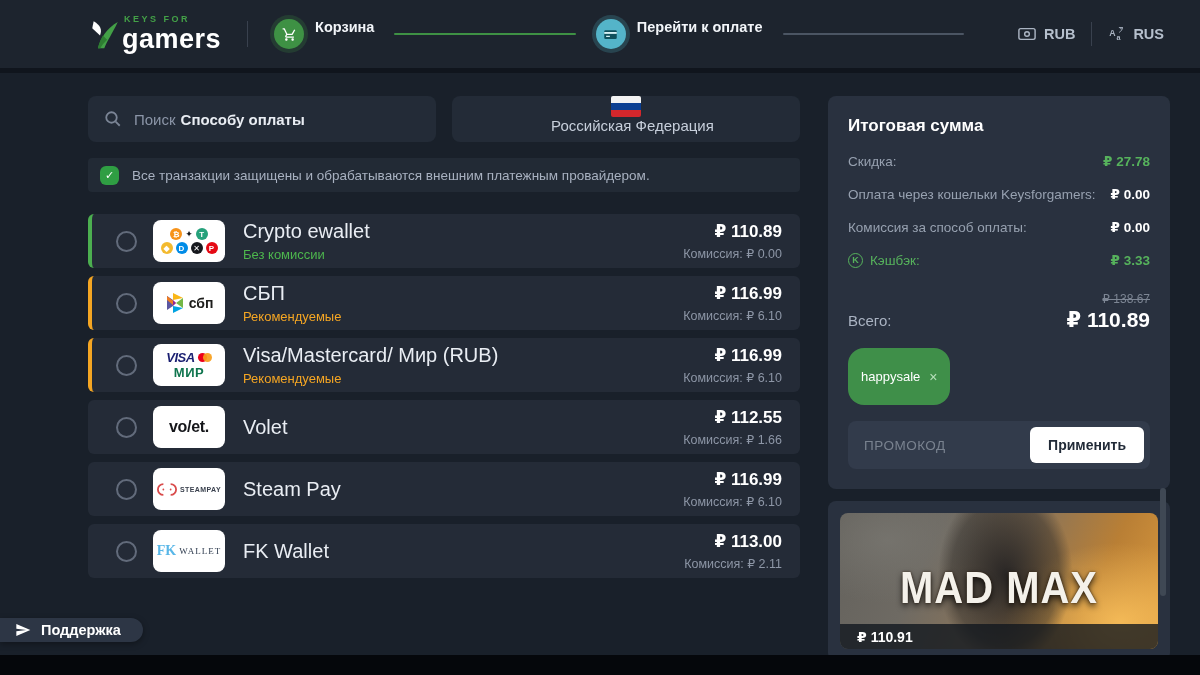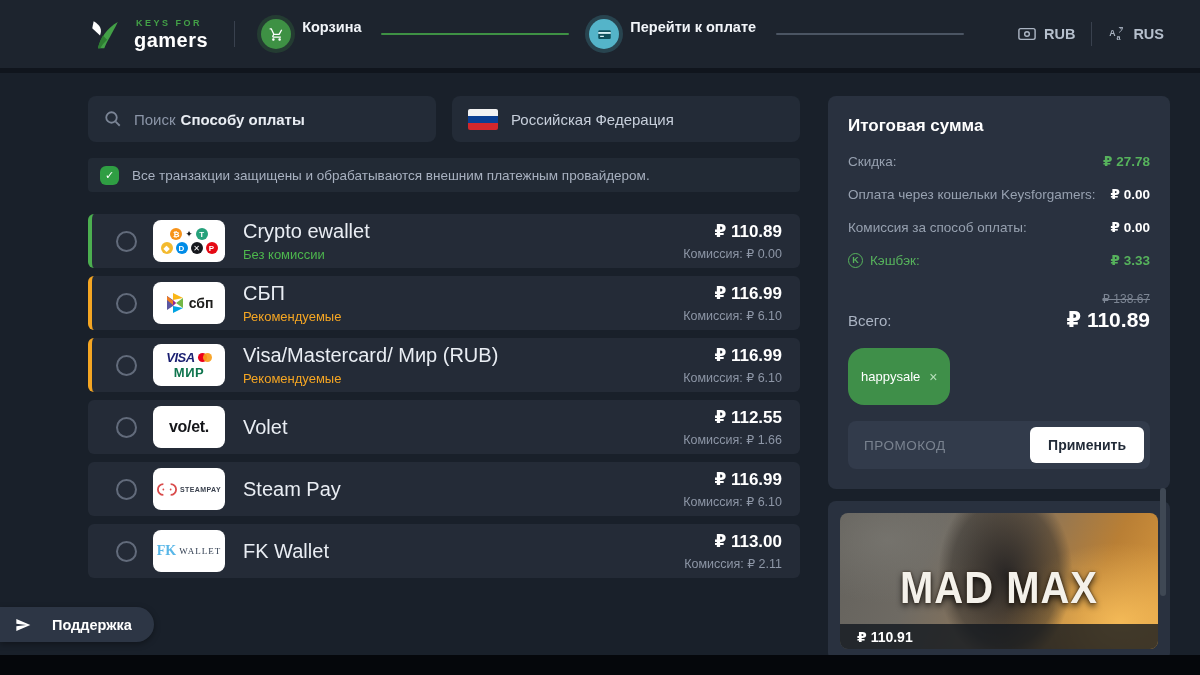--- a/index.html
+++ b/index.html
@@ -2,24 +2,24 @@
 <html><head>
 <meta charset="utf-8">
 <style>
   * { margin:0; padding:0; box-sizing:border-box; }
   html,body { width:1200px; height:675px; overflow:hidden; }
   body { font-family:"Liberation Sans","DejaVu Sans",sans-serif; background:#19202a; color:#e9edf3; position:relative; }
 
   
   .navbar { height:68px; background:#1d242e; display:flex; align-items:center; padding:0 20px 0 88px; position:relative; z-index:5; }
   .nav-under { height:5px; background:#10151d; }
-  .brand { display:flex; align-items:center; gap:12px; cursor:pointer; }
+  .brand { display:flex; align-items:center; gap:0; cursor:pointer; }
   .brand-txt { display:flex; flex-direction:column; line-height:1; }
   .brand-keysfor { font-size:9px; font-weight:bold; letter-spacing:2.5px; color:#43a047; margin-bottom:2px; margin-left:2px; }
-  .brand-gamers { font-size:20px; font-weight:bold; color:#fff; letter-spacing:.5px; }
+  .brand-gamers { font-size:27px; font-weight:bold; color:#fff; letter-spacing:.5px; }
   .nav-div { width:1px; height:26px; background:#39414e; margin:0 26px; }
   .steps { display:flex; align-items:center; flex:1; min-width:0; }
   .step { display:flex; align-items:flex-start; }
   .step-ico { width:30px; height:30px; border-radius:50%; display:flex; align-items:center; justify-content:center; flex:0 0 auto; }
   .step-ico.green { background:#3e9144; box-shadow:0 0 0 4px rgba(62,145,68,.22); }
   .step-ico.teal  { background:#54b4c9; box-shadow:0 0 0 4px rgba(84,180,201,.22); }
   .step-ico.gray  { background:#262d39; box-shadow:0 0 0 3px rgba(110,120,135,.15); }
   .step-lbl { margin-left:11px; font-size:14.5px; font-weight:bold; color:#f2f5f9; white-space:nowrap; }
   .step-lbl.dim { color:#9aa4b2; }
   .conn { flex:1; height:2px; margin:0 20px; min-width:60px; border-radius:1px; }
@@ -29,21 +29,21 @@
   .nav-pill { display:flex; align-items:center; gap:8px; color:#b6c0cd; font-size:14.5px; font-weight:bold; padding:0 16px; cursor:pointer; white-space:nowrap; }
   .nav-sep { width:1px; height:24px; background:#39414e; }
 
   
   .content { position:absolute; left:88px; top:96px; width:712px; }
   .sidebar { position:absolute; left:828px; top:96px; width:342px; }
 
   
   .search-row { display:flex; gap:16px; }
   .search-box, .country-box { width:348px; height:46px; background:#232b37; border-radius:8px; display:flex; align-items:center; padding:0 16px; cursor:text; }
-  .country-box { cursor:pointer; }
+  .country-box { cursor:pointer;flex-direction:column; }
   .search-prefix { color:#8b95a7; font-size:15px; margin-left:12px; }
   .search-strong { color:#e9edf3; font-size:15px; font-weight:bold; margin-left:5px; }
   .flag { width:30px; height:21px; border-radius:2px; overflow:hidden; display:flex; flex-direction:column; flex:0 0 auto; }
   .flag div { flex:1; }
   .flag .w { background:#f2f2f2; } .flag .b { background:#0b3f92; } .flag .r { background:#d3272c; }
   .country-lbl { margin-left:13px; color:#c7cfdb; font-size:15px; }
 
   
   .secure { margin-top:16px; height:34px; background:#222a35; border-radius:4px; display:flex; align-items:center; padding:0 12px; }
   .shield { width:19px; height:19px; background:#2f9e43; border-radius:6px; display:flex; align-items:center; justify-content:center; color:#fff; font-size:11px; font-weight:bold; flex:0 0 auto; }
@@ -115,21 +115,21 @@
       radial-gradient(160px 110px at 88% 80%, rgba(248,190,90,.9), rgba(0,0,0,0) 72%),
       linear-gradient(115deg,#63615c 0%,#6e6a63 28%,#8a7459 52%,#b97f35 76%,#dc9b3f 100%);
   }
   .game-title { position:absolute; left:0; right:0; top:52px; text-align:center; font-size:40px; font-weight:bold; color:#f4f1ea; letter-spacing:1px; transform:scaleY(1.12); text-shadow:0 3px 6px rgba(0,0,0,.75), 0 0 2px rgba(60,40,20,.9); white-space:nowrap; }
   .seller-strip { position:absolute; left:0; right:0; bottom:0; height:25px; background:rgba(16,22,30,.78); display:flex; align-items:center; padding:0 10px; }
   .item-price { margin-left:7px; font-size:14px; font-weight:bold; color:#fff; }
 
   .side-scroll { position:absolute; left:1160px; top:488px; width:6px; height:108px; background:#3f4854; border-radius:3px; cursor:grab; }
 
   
-  .support { position:absolute; left:0; bottom:33px; height:35px; background:#2d3645; border-radius:0 18px 18px 0; display:flex; align-items:center; gap:21px; padding:0 22px 0 15px; cursor:pointer; box-shadow:0 2px 6px rgba(0,0,0,.35); z-index:6; }
+  .support { position:absolute; left:0; bottom:33px; height:24px; background:#2d3645; border-radius:0 18px 18px 0; display:flex; align-items:center; gap:10px; padding:0 22px 0 15px; cursor:pointer; box-shadow:0 2px 6px rgba(0,0,0,.35); z-index:6; }
   .support-lbl { color:#fff; font-size:14.5px; font-weight:bold; }
   .bottom-bar { position:absolute; left:0; bottom:0; width:100%; height:20px; background:#05070b; z-index:5; }
 </style>
 </head>
 <body>
 
 <header class="navbar">
   <div class="brand">
     <svg width="34" height="34" viewBox="0 0 24 24">
       <path d="M4 3 C9 6 10 9 8.5 13 L3 8 Z" fill="#ffffff"></path>

